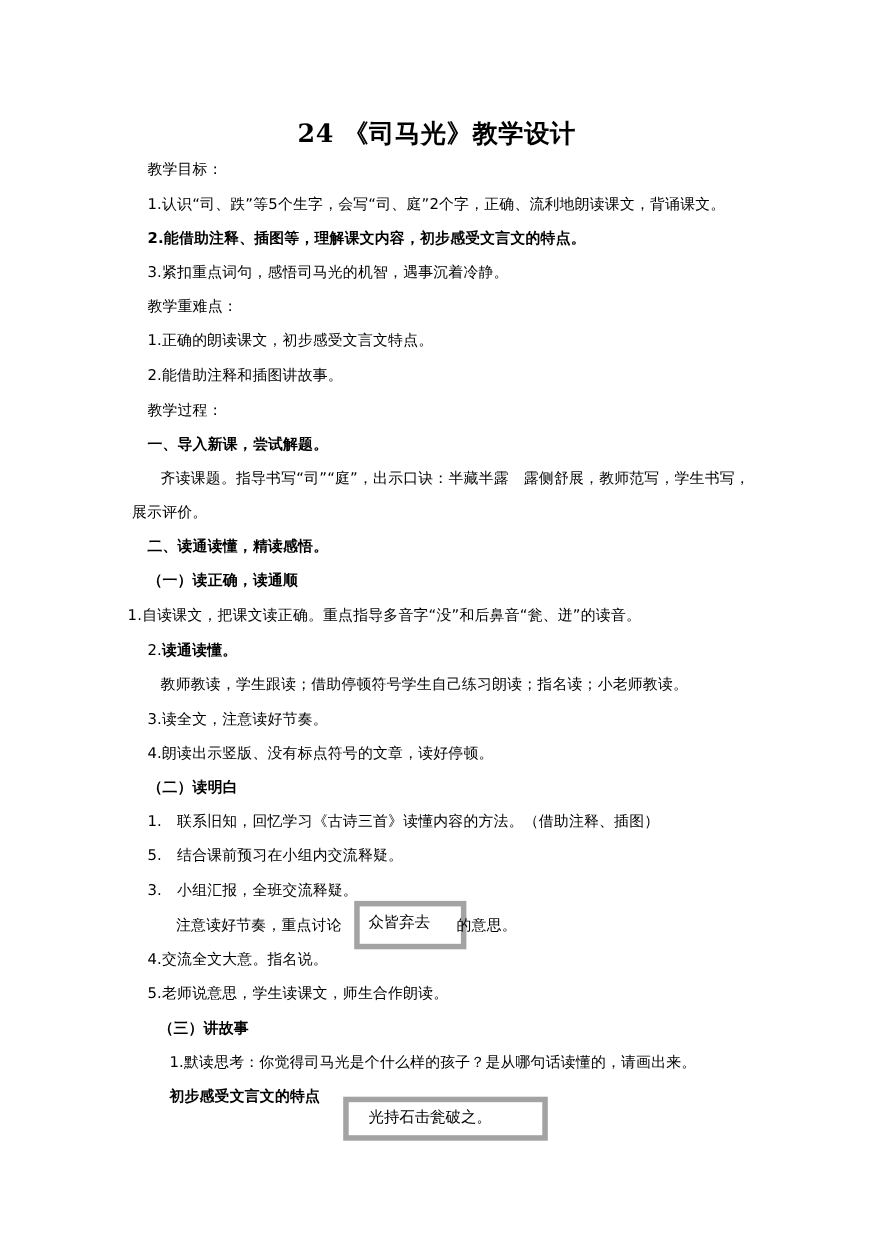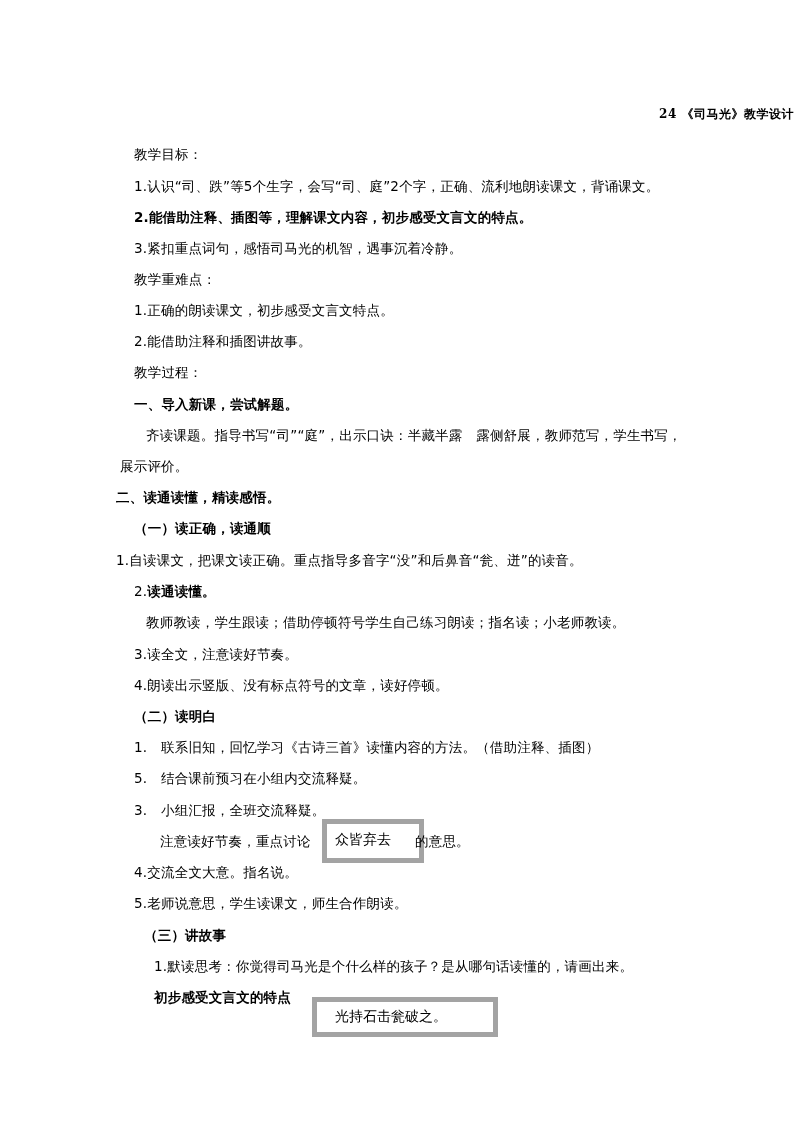--- a/index.html
+++ b/index.html
@@ -1,43 +1,43 @@
 <!DOCTYPE html>
 <html><head>
 <meta charset="utf-8">
 <style>
   html, body { margin: 0; padding: 0; background: #ffffff; }
   body { width: 794px; height: 1123px; position: relative; overflow: hidden;
          font-family: "DejaVu Sans", "Liberation Sans", sans-serif; color: #000; }
   .line { position: absolute; font-size: 13.5px; line-height: 18px; white-space: nowrap; letter-spacing: 0.2px; }
   .bold { font-weight: bold; }
-  .title { position: absolute; left: 0; width: 794px; top: 106px; text-align: right;
-           font-family: "DejaVu Serif", "Liberation Serif", serif; font-size: 12px; font-weight: bold; letter-spacing: 0.5px; }
+  .title { position: absolute; left: 0; width: 794px; top: 106px; text-align: center;
+           font-family: "DejaVu Serif", "Liberation Serif", serif; font-size: 23px; font-weight: bold; letter-spacing: 0.5px; }
   .box { position: absolute; border: 5px solid #a3a3a3; background: #fff; font-size: 14px; line-height: 18px; }
 </style>
 </head>
 <body>
 
 <div class="title">24 《司马光》教学设计</div>
 
 <div class="line" style="left:134px; top:145px;">教学目标：</div>
 <div class="line" style="left:134px; top:177px;">1.认识“司、跌”等5个生字，会写“司、庭”2个字，正确、流利地朗读课文，背诵课文。</div>
 <div class="line" style="left:134px; top:208px;font-weight:bold;">2.能借助注释、插图等，理解课文内容，初步感受文言文的特点。</div>
 <div class="line" style="left:134px; top:239px;">3.紧扣重点词句，感悟司马光的机智，遇事沉着冷静。</div>
 
 <div class="line" style="left:134px; top:270px;">教学重难点：</div>
 <div class="line" style="left:134px; top:301px;">1.正确的朗读课文，初步感受文言文特点。</div>
 <div class="line" style="left:134px; top:332px;">2.能借助注释和插图讲故事。</div>
 
-<div class="line" style="left:134px; top:364px;font-family:Liberation Serif, serif;">教学过程：</div>
+<div class="line" style="left:134px; top:364px;">教学过程：</div>
 <div class="line bold" style="left:134px; top:395px;">一、导入新课，尝试解题。</div>
 <div class="line" style="left:146px; top:426px;">齐读课题。指导书写“司”“庭”，出示口诀：半藏半露　露侧舒展，教师范写，学生书写，</div>
 <div class="line" style="left:120px; top:457px;">展示评价。</div>
 
-<div class="line bold" style="left:116px; top:488px;">二、读通读懂，精读感悟。</div>
+<div class="line bold" style="left:134px; top:488px;">二、读通读懂，精读感悟。</div>
 <div class="line bold" style="left:134px; top:519px;">（一）读正确，读通顺</div>
 <div class="line" style="left:116px; top:551px;">1.自读课文，把课文读正确。重点指导多音字“没”和后鼻音“瓮、迸”的读音。</div>
 <div class="line" style="left:134px; top:582px;">
   <span>2.</span><span class="bold">读通读懂。</span>
 </div>
 <div class="line" style="left:146px; top:613px;">教师教读，学生跟读；借助停顿符号学生自己练习朗读；指名读；小老师教读。</div>
 <div class="line" style="left:134px; top:645px;">3.读全文，注意读好节奏。</div>
 <div class="line" style="left:134px; top:676px;">4.朗读出示竖版、没有标点符号的文章，读好停顿。</div>
 
 <div class="line bold" style="left:134px; top:707px;">（二）读明白</div>

